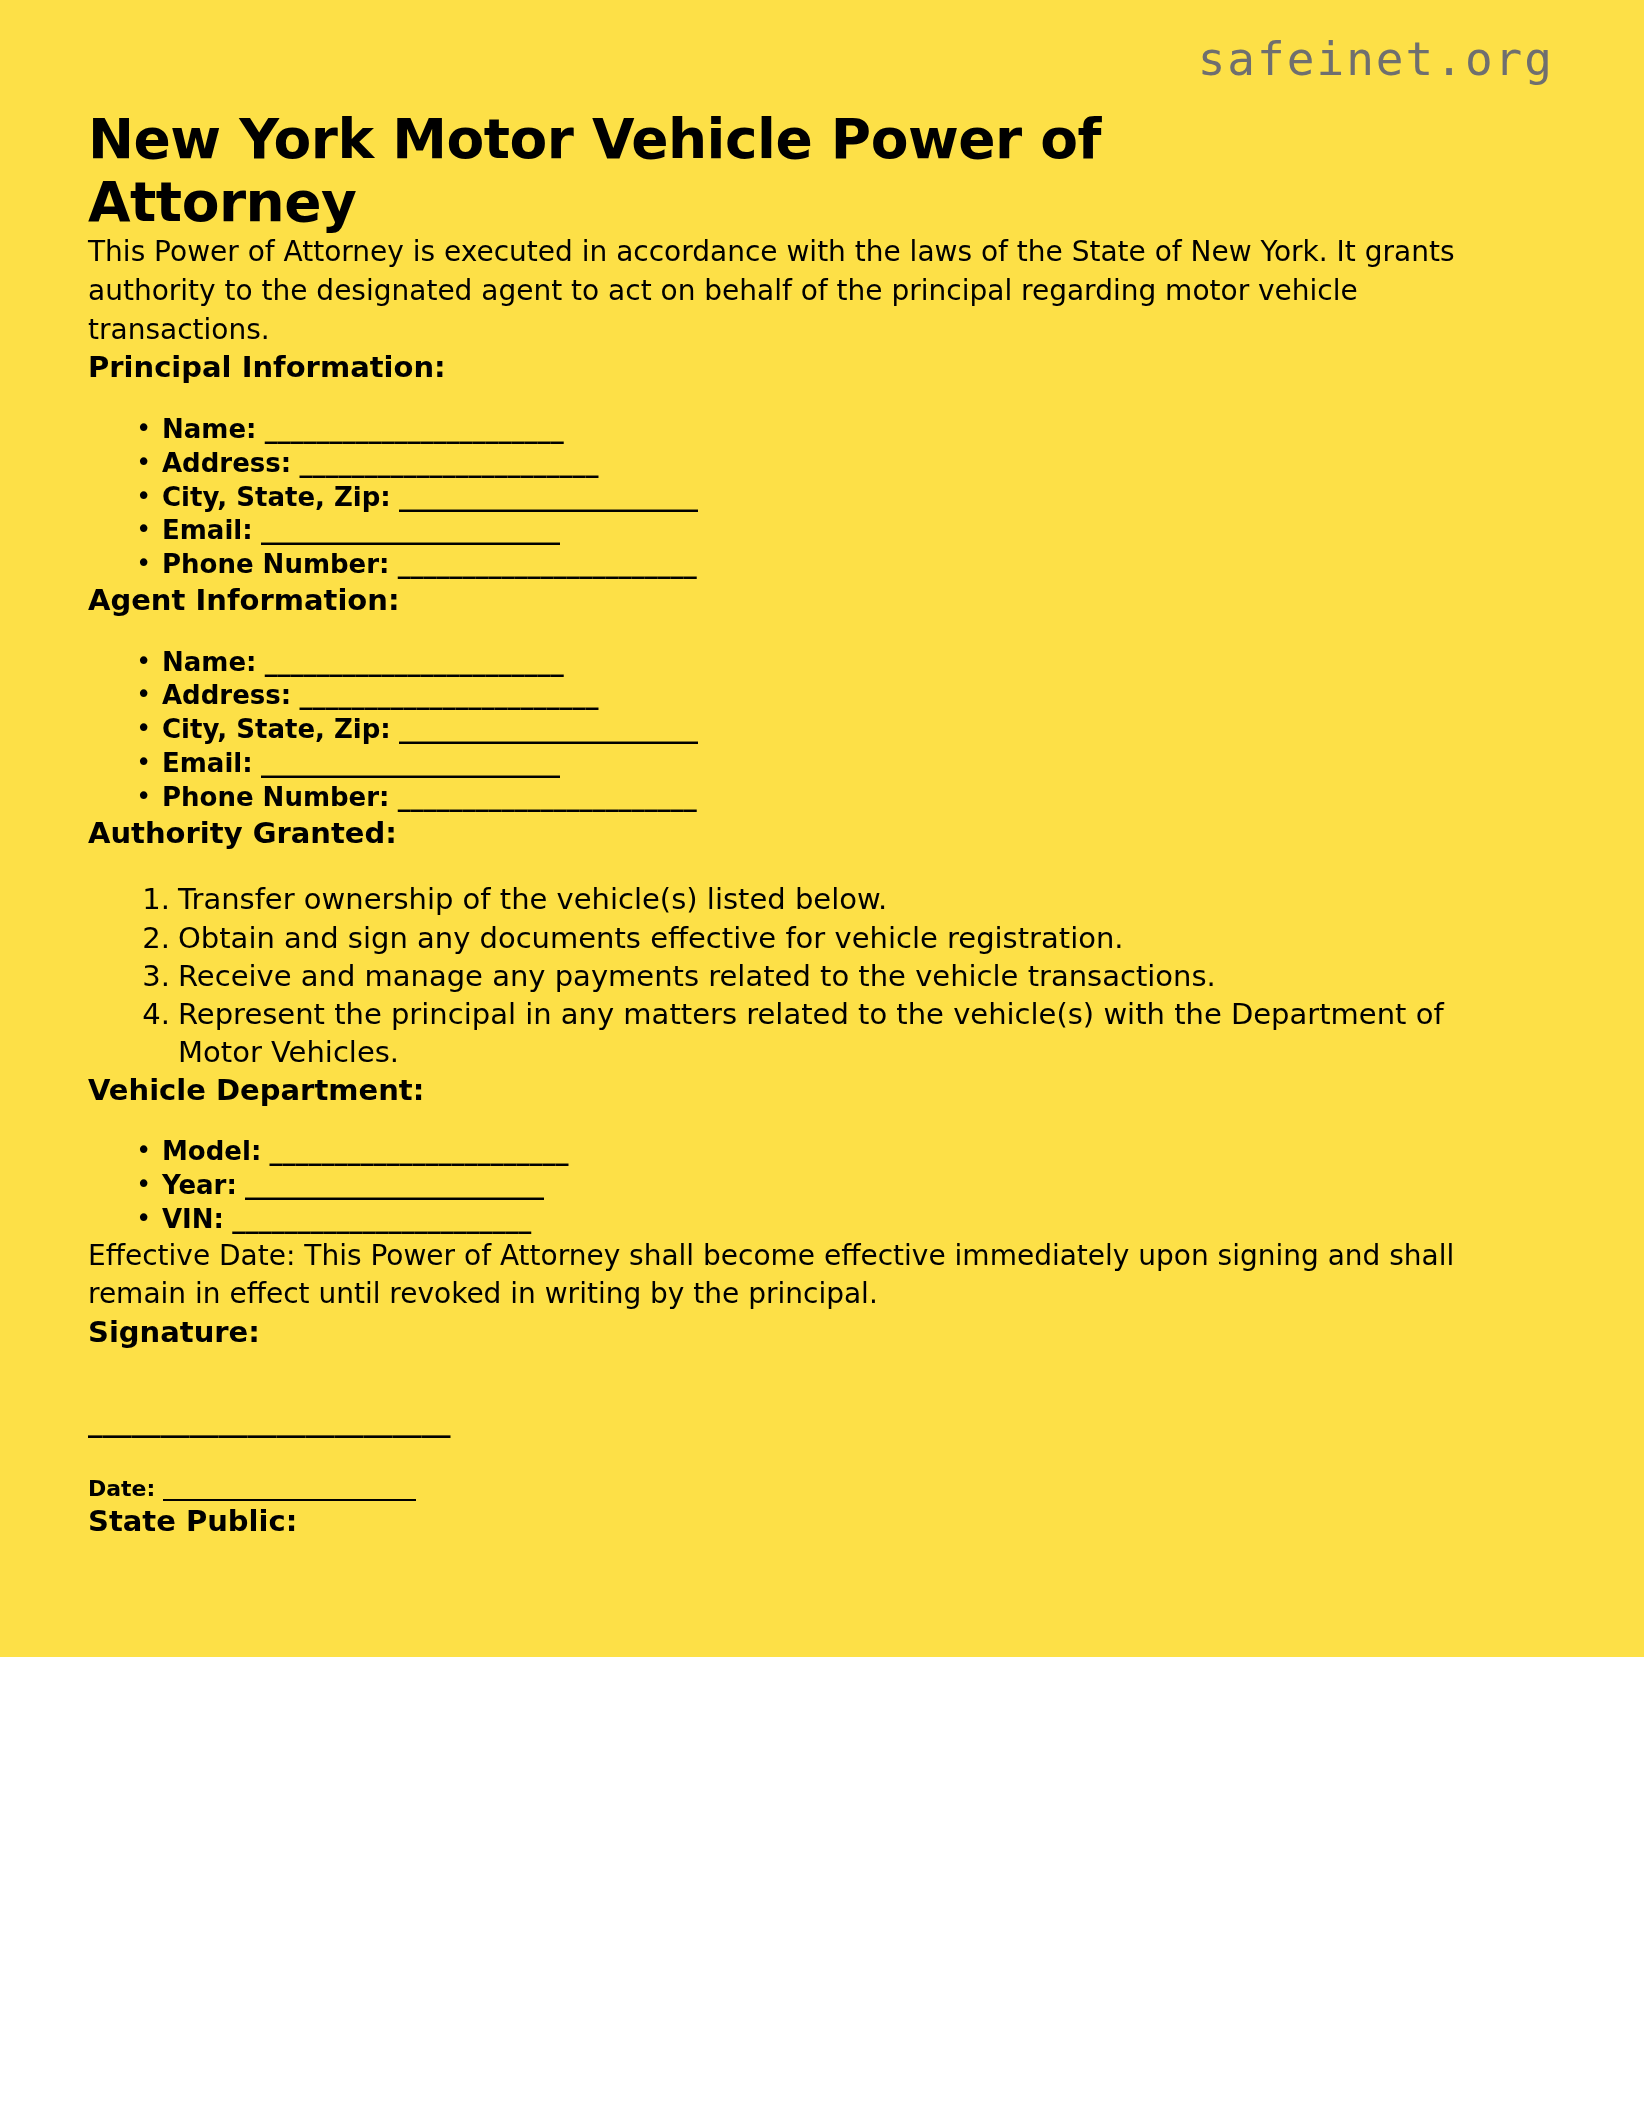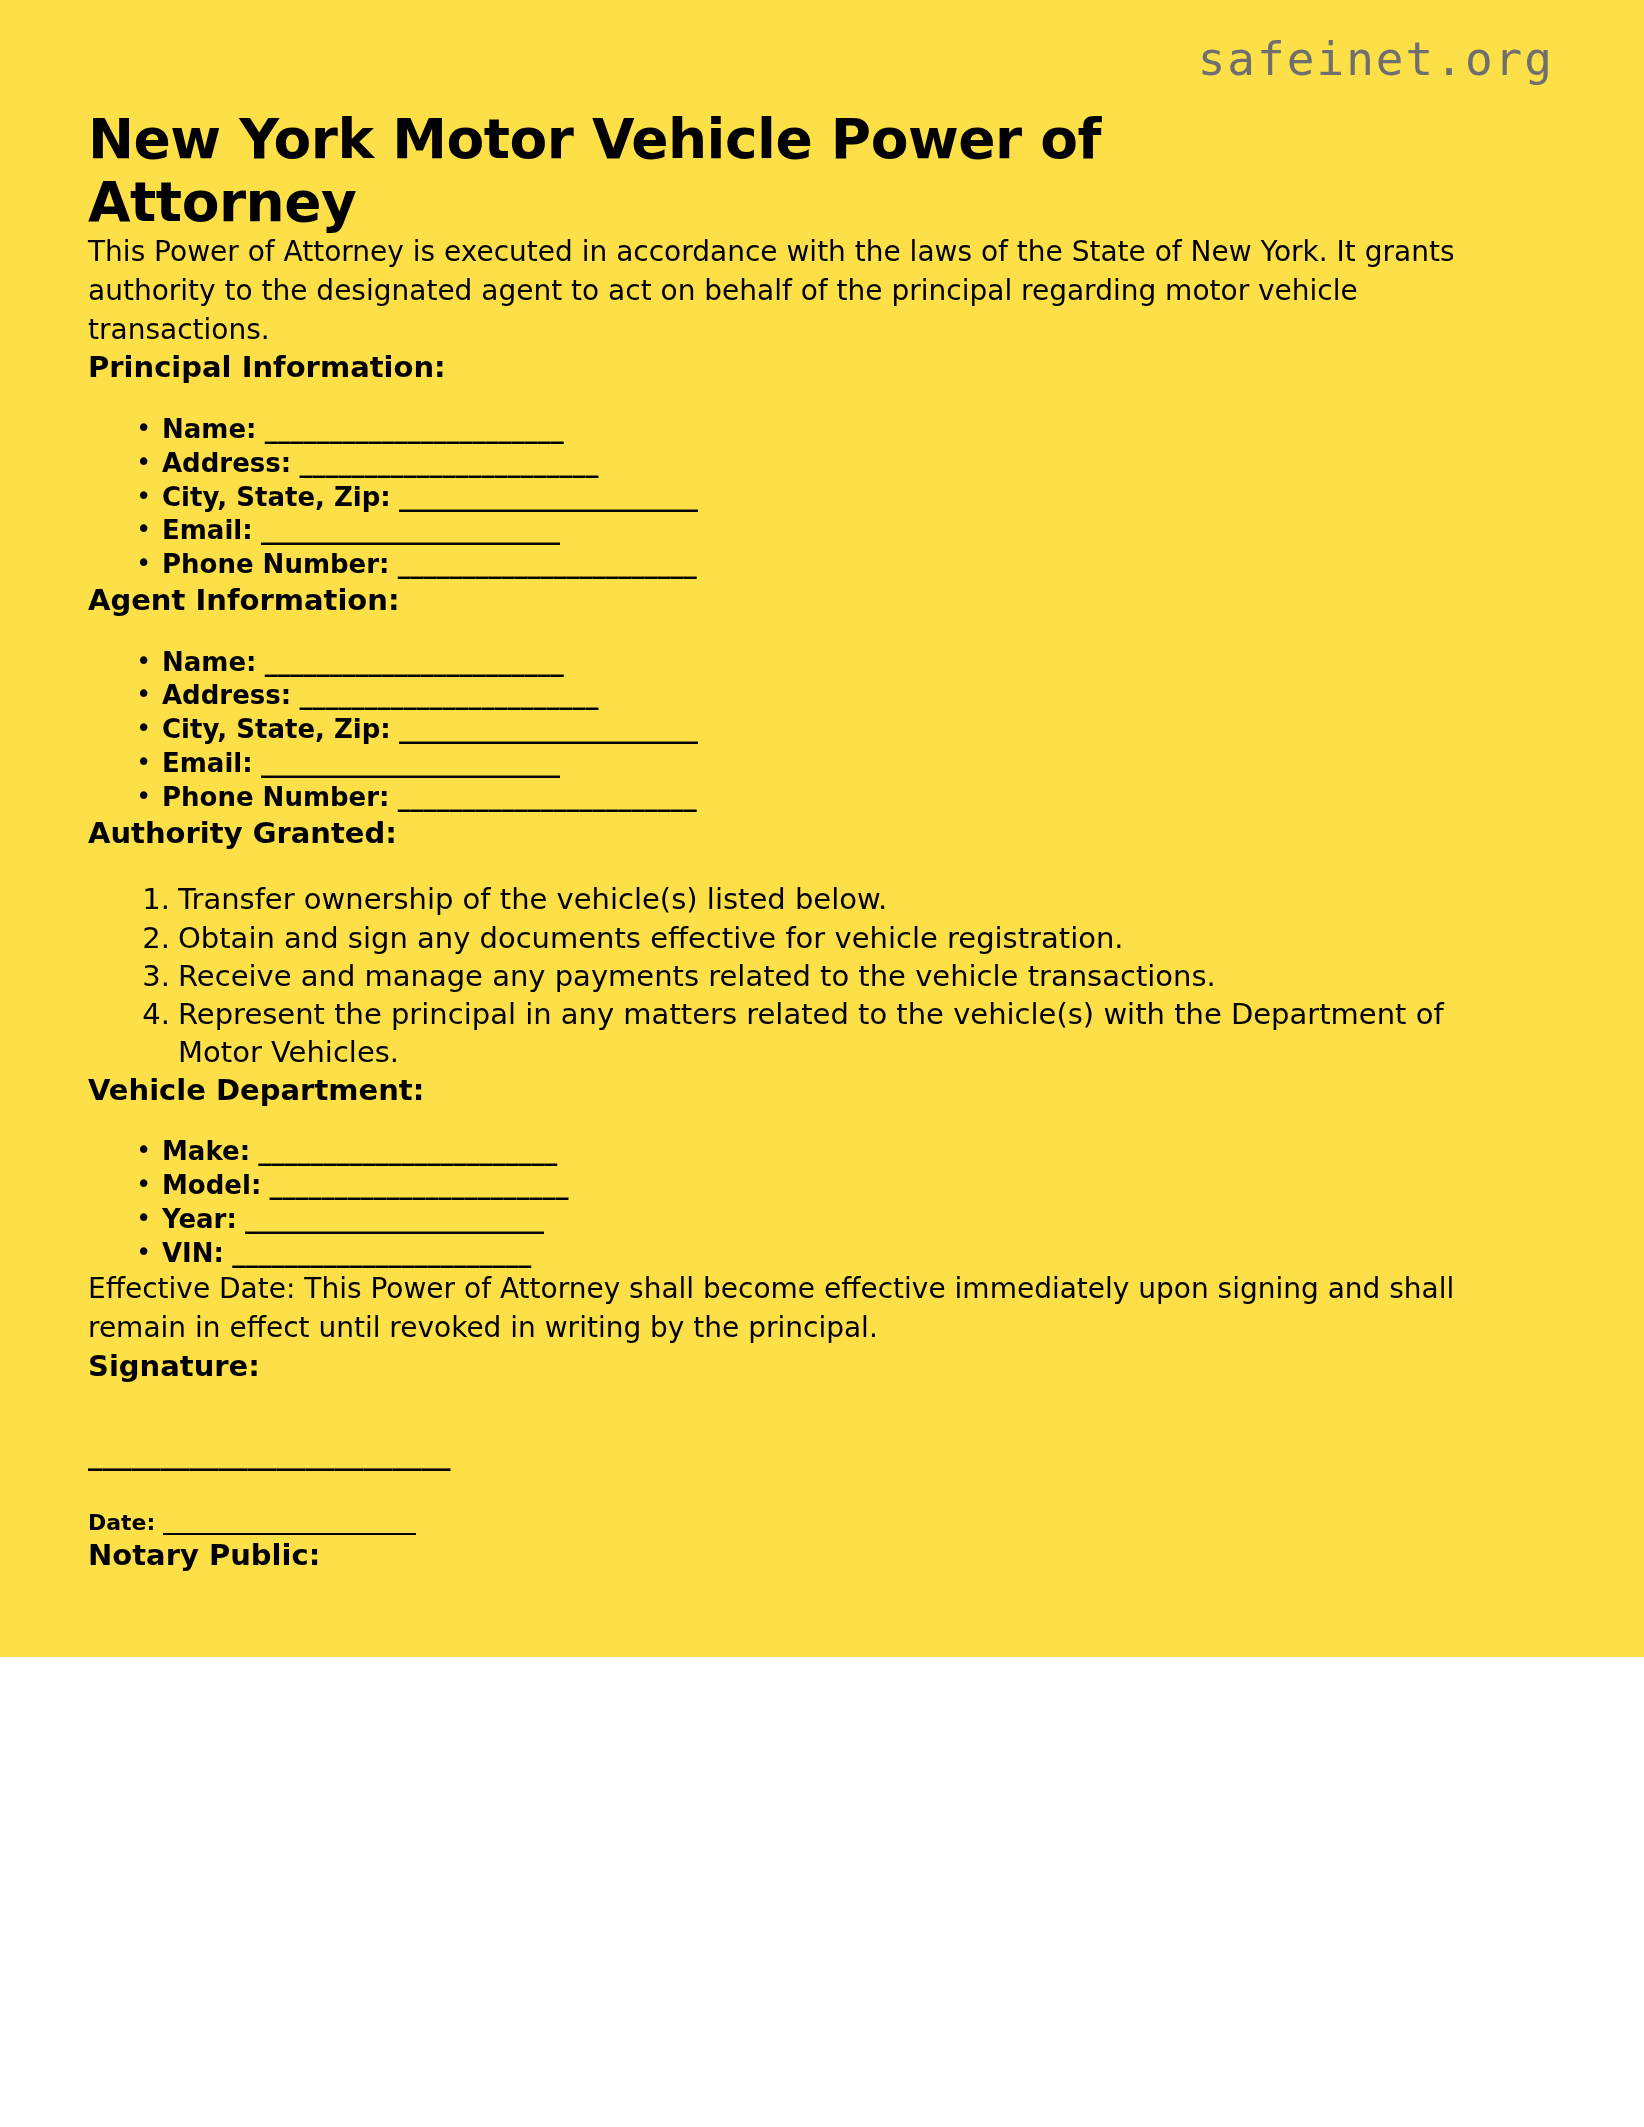--- a/index.html
+++ b/index.html
@@ -171,29 +171,28 @@
   <h2 class="section-heading sp-sec-top-sm">Authority Granted:</h2>
   <ol class="ordered-list">
     <li>Transfer ownership of the vehicle(s) listed below.</li>
     <li>Obtain and sign any documents effective for vehicle registration.</li>
     <li>Receive and manage any payments related to the vehicle transactions.</li>
     <li>Represent the principal in any matters related to the vehicle(s) with the Department of Motor Vehicles.</li>
   </ol>
 
   <h2 class="section-heading sp-sec-top">Vehicle Department:</h2>
   <ul class="field-list">
-    <li><span class="f-label">Make:</span> <span class="f-blank">_______________________</span></li>
     <li><span class="f-label">Model:</span> <span class="f-blank">_______________________</span></li>
     <li><span class="f-label">Year:</span> <span class="f-blank">_______________________</span></li>
     <li><span class="f-label">VIN:</span> <span class="f-blank">_______________________</span></li>
   </ul>
 
   <p class="body-text effective"><span class="lead">Effective Date:</span><span> This Power of Attorney shall become effective immediately upon signing and shall remain in effect until revoked in writing by the principal.</span></p>
 
   <h2 class="section-heading sig-heading">Signature:</h2>
 
   <div class="sig-line">_________________________</div>
 
   <div class="date-row"><span>Date:</span> <span>_______________________</span></div>
 
-  <h2 class="section-heading notary-heading">Notary Public:</h2>
+  <h2 class="section-heading notary-heading">State Public:</h2>
 
 </div>
 
 </body></html>

